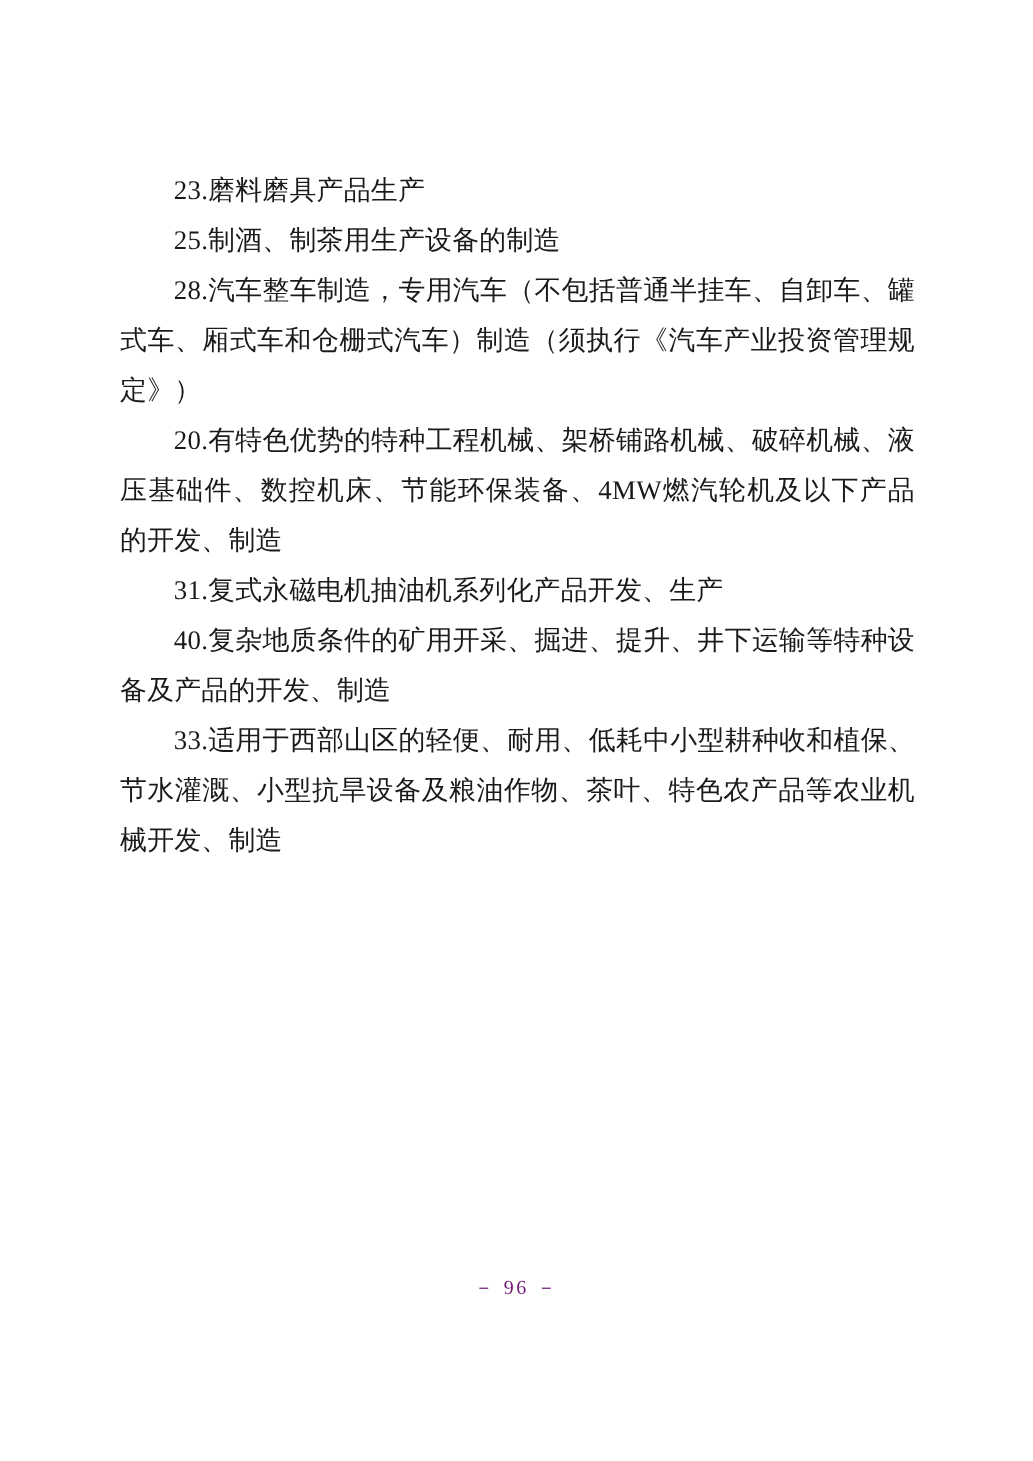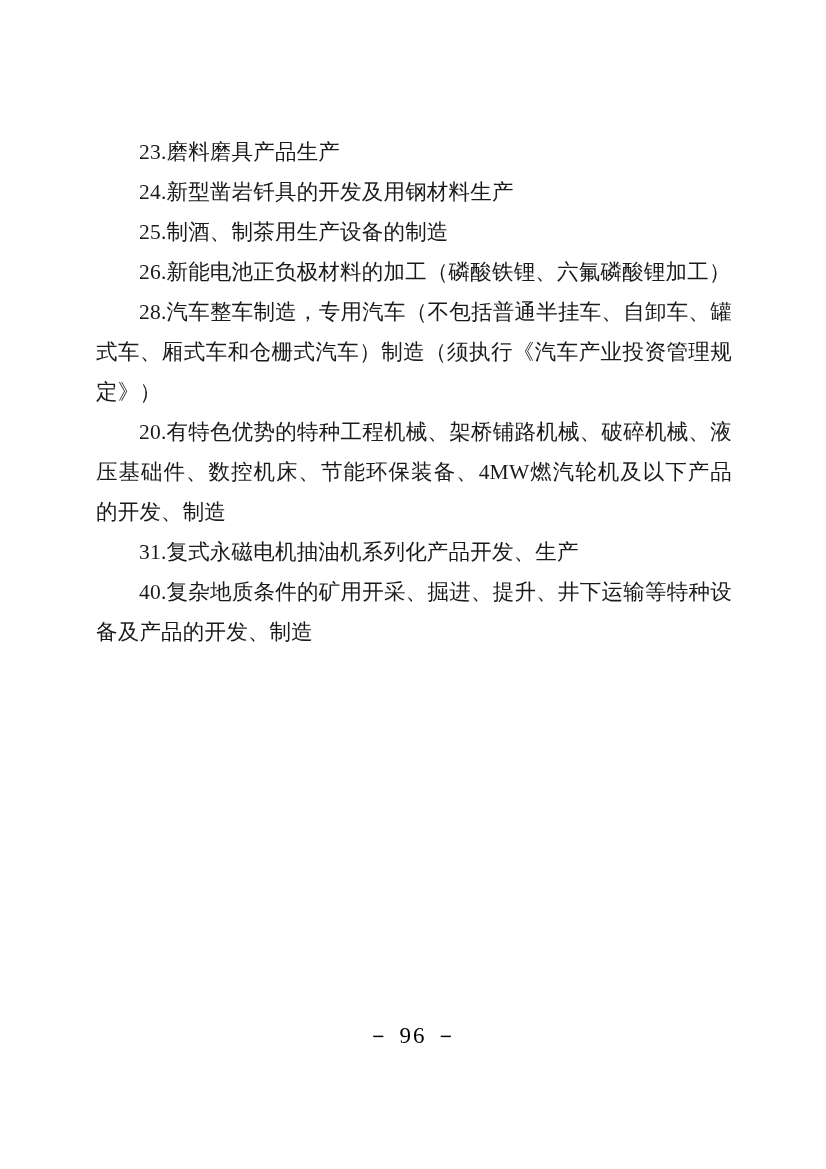--- a/index.html
+++ b/index.html
@@ -41,34 +41,33 @@
   
   .para.item {
     text-indent: 2em;
   }
   .footer {
     position: absolute;
     left: 0;
     top: 1020px;
     width: 826px;
     text-align: center;
-    font-size: 23px;
+    font-size: 16px;
     font-family: "Liberation Serif", "DejaVu Serif", serif;
-    color: #000000;
+    color: #701a75;
     letter-spacing: 2px;
   }
 </style>
 </head>
 <body>
 
 <div class="page">
   <div class="content">
     <p class="para item">23.磨料磨具产品生产</p>
-    <p class="para item">24.新型凿岩钎具的开发及用钢材料生产</p>
     <p class="para item">25.制酒、制茶用生产设备的制造</p>
-    <p class="para item">26.新能电池正负极材料的加工（磷酸铁锂、六氟磷酸锂加工）</p>
     <p class="para item">28.汽车整车制造，专用汽车（不包括普通半挂车、自卸车、罐式车、厢式车和仓栅式汽车）制造（须执行《汽车产业投资管理规定》）</p>
     <p class="para item">20.有特色优势的特种工程机械、架桥铺路机械、破碎机械、液压基础件、数控机床、节能环保装备、4MW燃汽轮机及以下产品的开发、制造</p>
     <p class="para item">31.复式永磁电机抽油机系列化产品开发、生产</p>
     <p class="para item">40.复杂地质条件的矿用开采、掘进、提升、井下运输等特种设备及产品的开发、制造</p>
+    <p class="para item">33.适用于西部山区的轻便、耐用、低耗中小型耕种收和植保、节水灌溉、小型抗旱设备及粮油作物、茶叶、特色农产品等农业机械开发、制造</p>
   </div>
   <div class="footer">－ 96 －</div>
 </div>
 
 </body></html>

